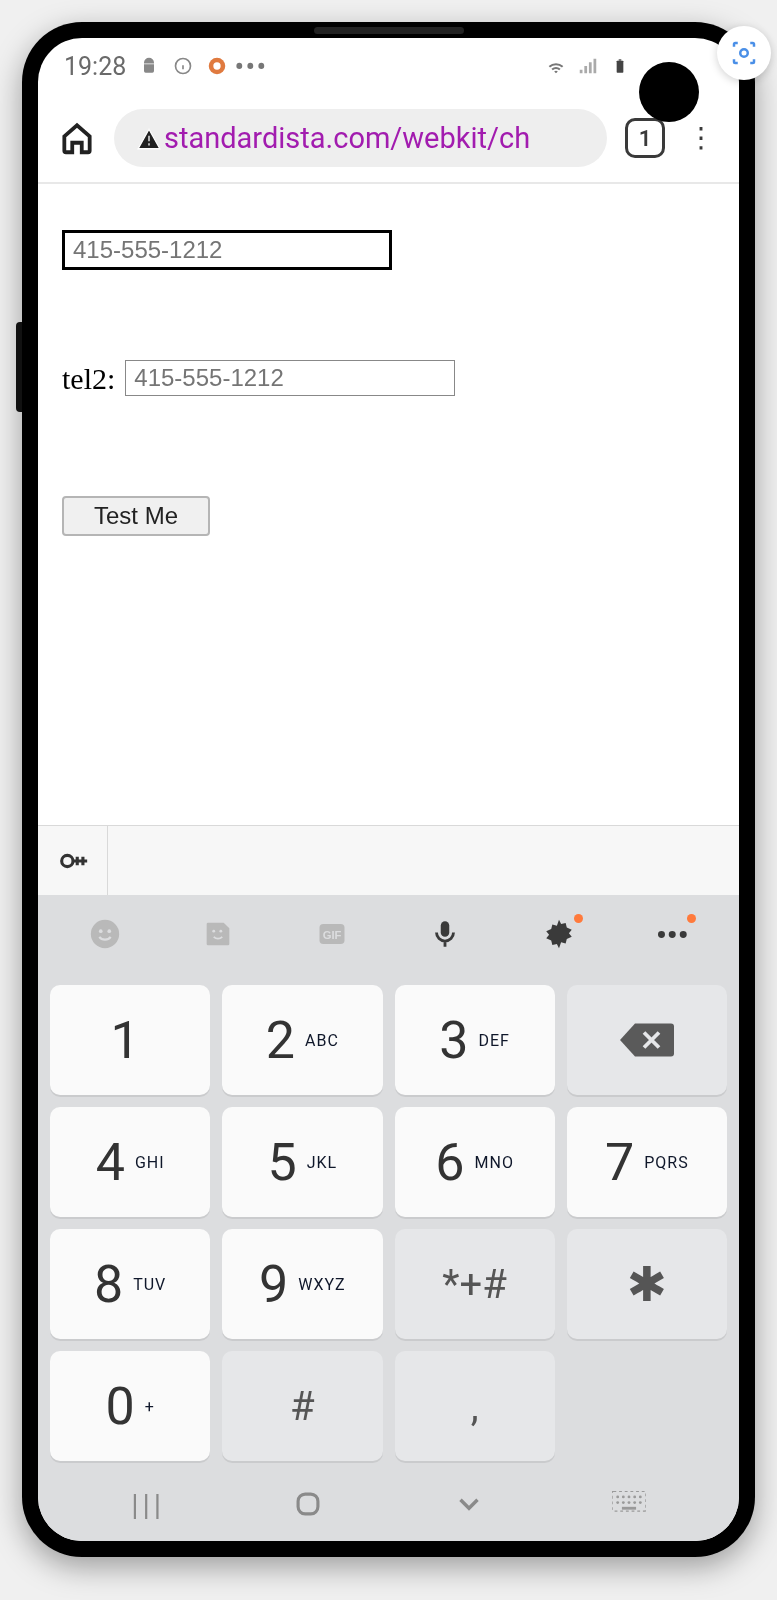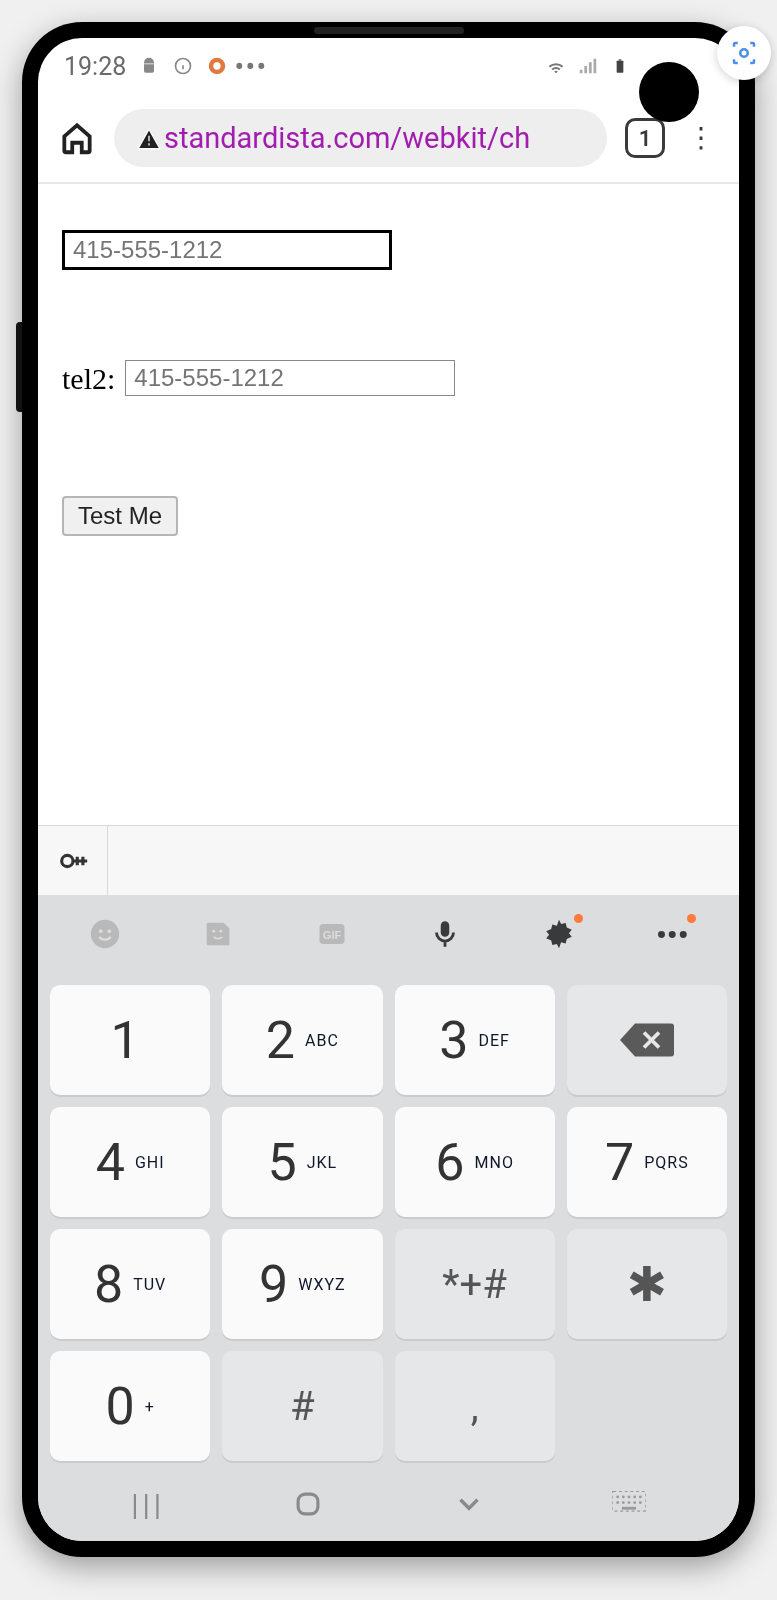--- a/index.html
+++ b/index.html
@@ -120,21 +120,21 @@
   .row2 { display:flex; align-items:flex-end; gap:10px; margin-bottom: 100px;}
   .row2 .field-label{ margin:0; }
   .tel-input.thin {
     border: 1px solid #888;
     height: 36px;
     width: 330px;
   }
   .testme {
     font-family: sans-serif;
     font-size: 24px;
-    padding: 4px 14px;
+    padding: 4px 30px;
     background: #f0f0f0;
     border: 2px solid #b5b5b5;
     border-radius: 4px;
     color:#222;
   }
 
   
   .kb-wrap{
     position:absolute;
     left:0; right:0; bottom:0;

